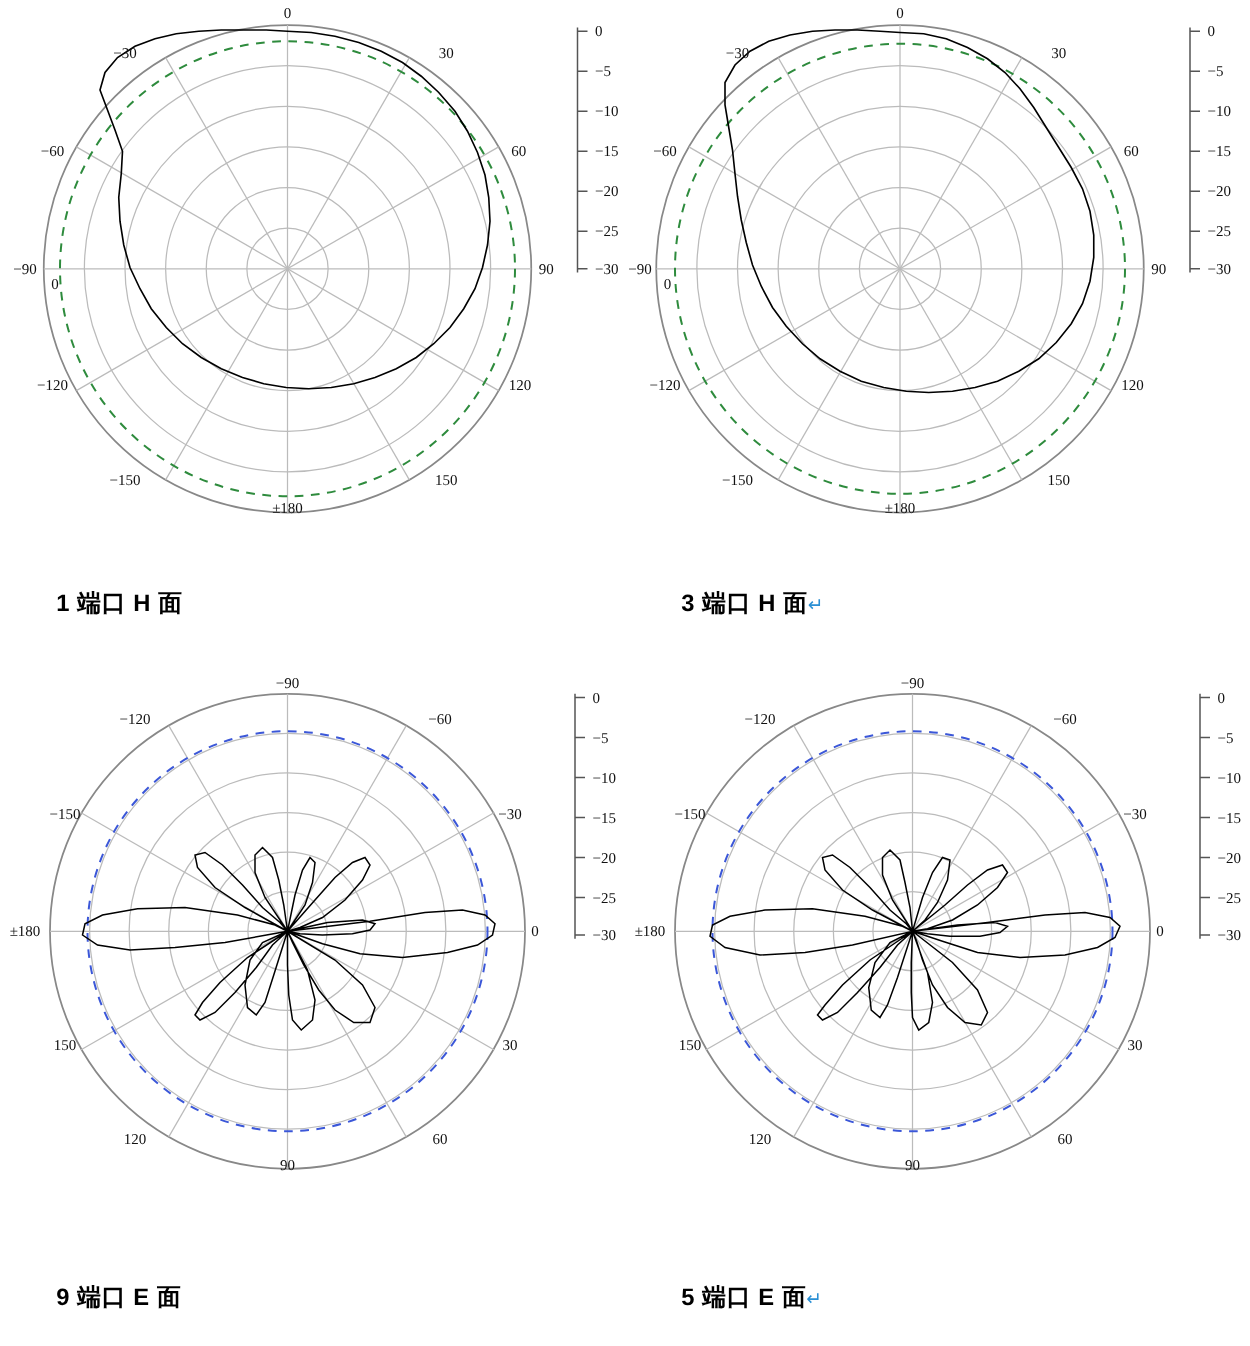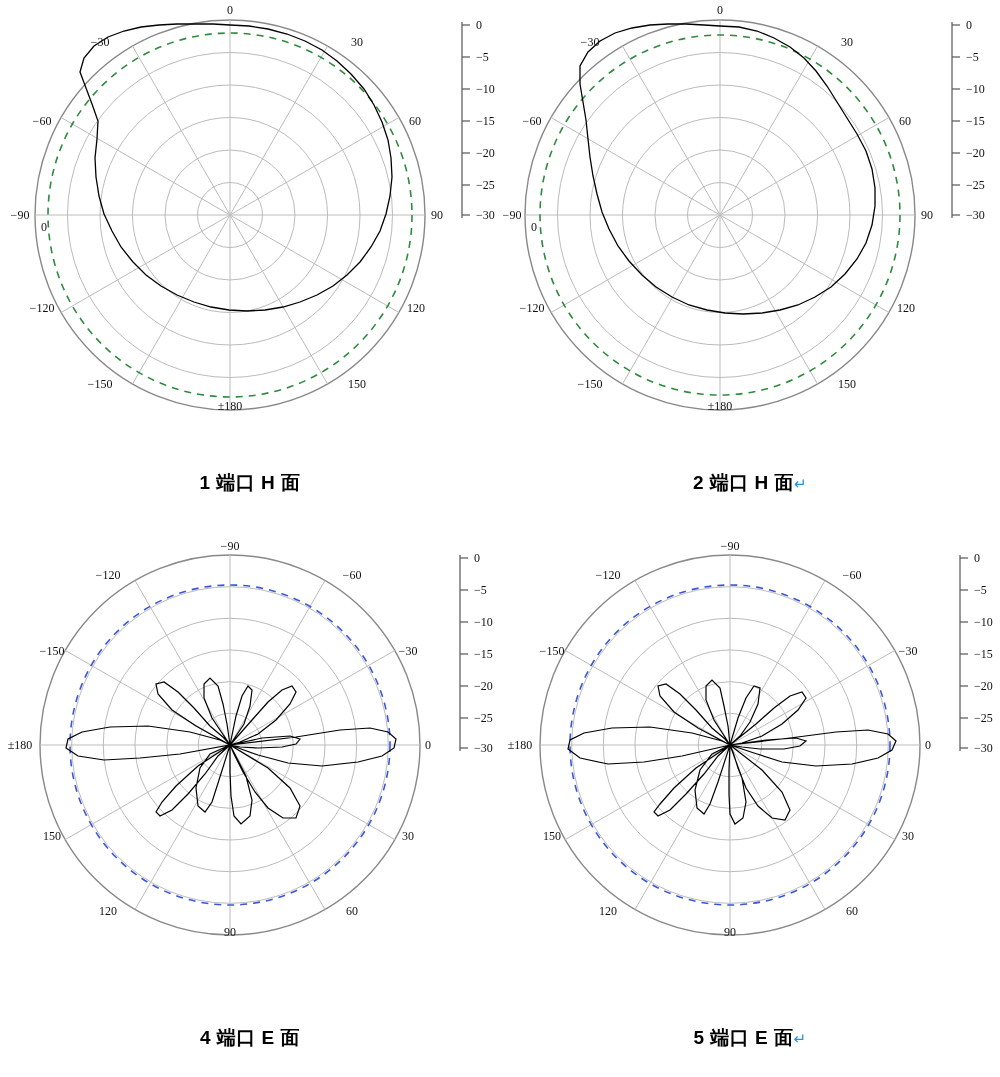--- a/index.html
+++ b/index.html
@@ -27,24 +27,24 @@
   }
   .plot-area {
     position: relative;
     width: 500px;
     height: 440px;
   }
   .caption {
     position: absolute;
     left: 0;
     width: 500px;
-    text-align: center;
     font-size: 19px;
     font-weight: bold;
     letter-spacing: 0.5px;
+    padding-left: 45px;
   }
   .cap-row1 { top: 470px; }
   .cap-row2 { top: 485px; }
   .cr {
     color: #2a8fd4;
     font-weight: normal;
     font-size: 15px;
   }
   svg { display: block; }
   .axis-label {
@@ -193,21 +193,21 @@
           <text class="tick-label" x="466" y="61">−5</text>
           <text class="tick-label" x="466" y="93">−10</text>
           <text class="tick-label" x="466" y="125">−15</text>
           <text class="tick-label" x="466" y="157">−20</text>
           <text class="tick-label" x="466" y="189">−25</text>
           <text class="tick-label" x="466" y="219">−30</text>
         </g>
       </svg>
     </div>
     <div class="caption cap-row1">
-      <span>2 端口 H 面</span><span class="cr">↵</span>
+      <span>3 端口 H 面</span><span class="cr">↵</span>
     </div>
   </div>
 
   <div class="cell">
     <div class="plot-area">
       <svg width="500" height="440" viewBox="0 0 500 440">
         <g>
           <circle cx="230" cy="205" r="190" fill="none" stroke="#888" stroke-width="1.4"></circle>
           <circle cx="230" cy="205" r="158.3" fill="none" stroke="#bbb" stroke-width="1"></circle>
           <circle cx="230" cy="205" r="126.7" fill="none" stroke="#bbb" stroke-width="1"></circle>
@@ -277,21 +277,21 @@
           <text class="tick-label" x="474" y="54">−5</text>
           <text class="tick-label" x="474" y="86">−10</text>
           <text class="tick-label" x="474" y="118">−15</text>
           <text class="tick-label" x="474" y="150">−20</text>
           <text class="tick-label" x="474" y="182">−25</text>
           <text class="tick-label" x="474" y="212">−30</text>
         </g>
       </svg>
     </div>
     <div class="caption cap-row2">
-      <span>4 端口 E 面</span><span class="cr"></span>
+      <span>9 端口 E 面</span><span class="cr"></span>
     </div>
   </div>
 
   <div class="cell">
     <div class="plot-area">
       <svg width="500" height="440" viewBox="0 0 500 440">
         <g>
           <circle cx="230" cy="205" r="190" fill="none" stroke="#888" stroke-width="1.4"></circle>
           <circle cx="230" cy="205" r="158.3" fill="none" stroke="#bbb" stroke-width="1"></circle>
           <circle cx="230" cy="205" r="126.7" fill="none" stroke="#bbb" stroke-width="1"></circle>

